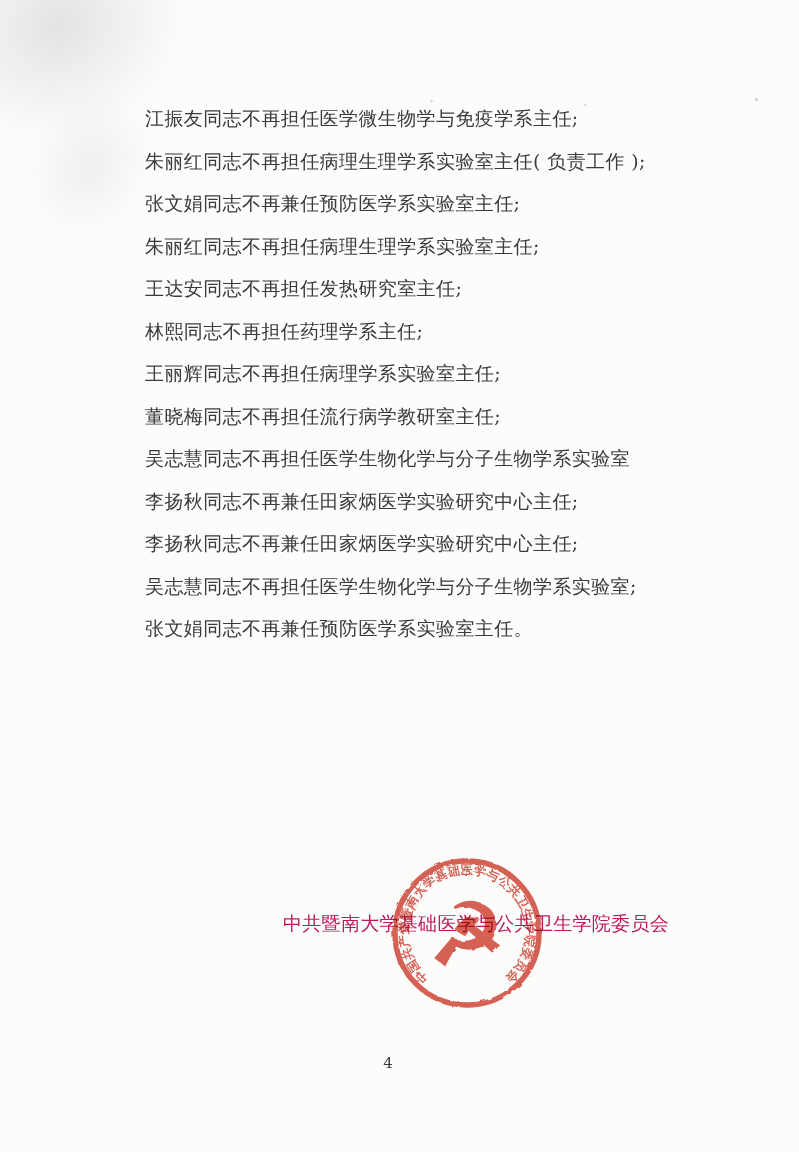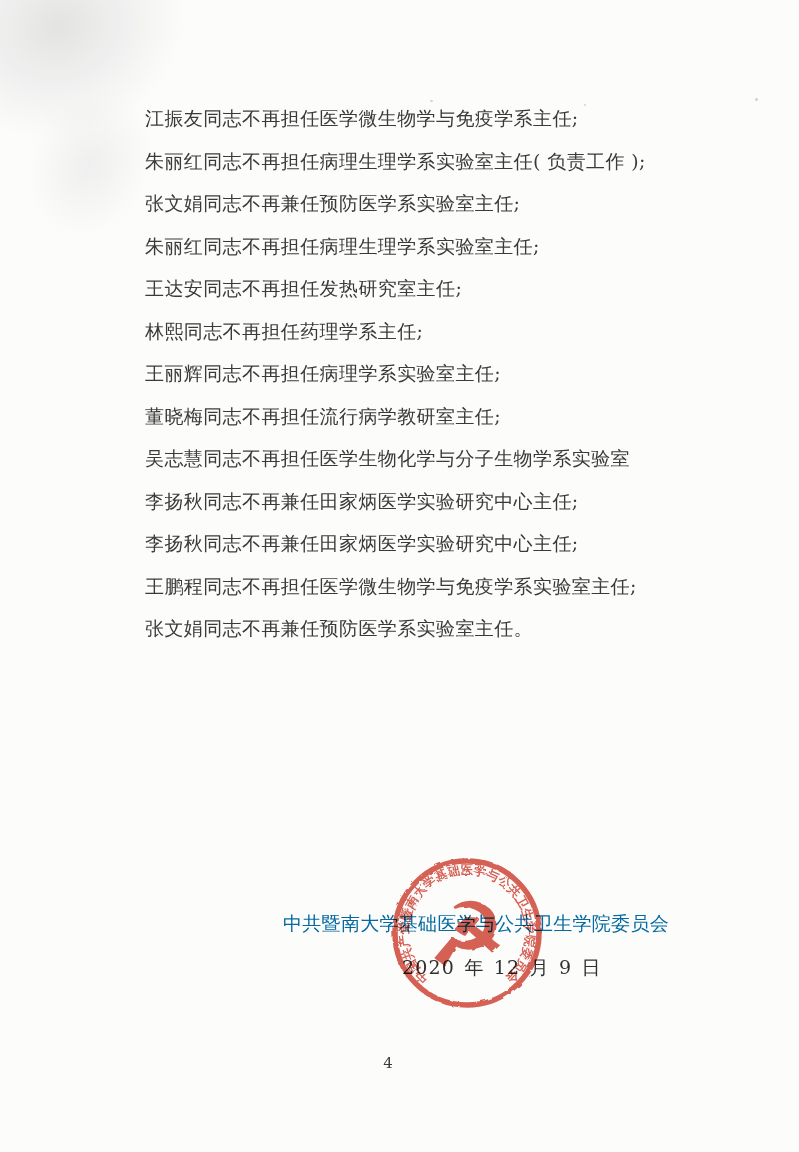--- a/index.html
+++ b/index.html
@@ -36,21 +36,21 @@
   }
   .line {
     font-size:19px; line-height:42.5px; height:42.5px;
     letter-spacing:0.4px; white-space:nowrap;
   }
   .line.indent { padding-left:42px; }
 
   
   .sig-committee {
     position:absolute; left:283px; top:911px;
-    font-size:19px; letter-spacing:0.3px; color:#0369a1; white-space:nowrap;
+    font-size:19px; letter-spacing:0.3px; color:#be185d; white-space:nowrap;
   }
   .sig-date {
     position:absolute; left:402px; top:955px;
     font-size:19px; letter-spacing:1.2px; word-spacing:2px; color:#303030; white-space:nowrap;
   }
 
   
   .seal {
     position:absolute; left:387px; top:853px;
     width:160px; height:160px;
@@ -81,26 +81,25 @@
     <div class="line indent">朱丽红同志不再担任病理生理学系实验室主任( 负责工作 );</div>
     <div class="line indent">张文娟同志不再兼任预防医学系实验室主任;</div>
     <div class="line indent">朱丽红同志不再担任病理生理学系实验室主任;</div>
     <div class="line indent">王达安同志不再担任发热研究室主任;</div>
     <div class="line indent">林熙同志不再担任药理学系主任;</div>
     <div class="line indent">王丽辉同志不再担任病理学系实验室主任;</div>
     <div class="line indent">董晓梅同志不再担任流行病学教研室主任;</div>
     <div class="line indent">吴志慧同志不再担任医学生物化学与分子生物学系实验室</div>
     <div class="line indent">李扬秋同志不再兼任田家炳医学实验研究中心主任;</div>
     <div class="line indent">李扬秋同志不再兼任田家炳医学实验研究中心主任;</div>
-    <div class="line indent">王鹏程同志不再担任医学微生物学与免疫学系实验室主任;</div>
+    <div class="line indent">吴志慧同志不再担任医学生物化学与分子生物学系实验室;</div>
     <div class="line indent">张文娟同志不再兼任预防医学系实验室主任。</div>
   </main>
 
   <div class="sig-committee">中共暨南大学基础医学与公共卫生学院委员会</div>
-  <div class="sig-date">2020 年 12 月 9 日</div>
 
   <svg class="seal" viewBox="0 0 160 160" aria-hidden="true">
     <defs>
       <filter id="rough" x="-10%" y="-10%" width="120%" height="120%">
         <feTurbulence type="fractalNoise" baseFrequency="0.13 0.13" numOctaves="2" seed="7" result="n"></feTurbulence>
         <feDisplacementMap in="SourceGraphic" in2="n" scale="3"></feDisplacementMap>
       </filter>
     </defs>
     <g filter="url(#rough)" opacity="0.88">
       <circle cx="80" cy="80" r="72" fill="none" stroke-width="5.5" stroke="#cf382b"></circle>

